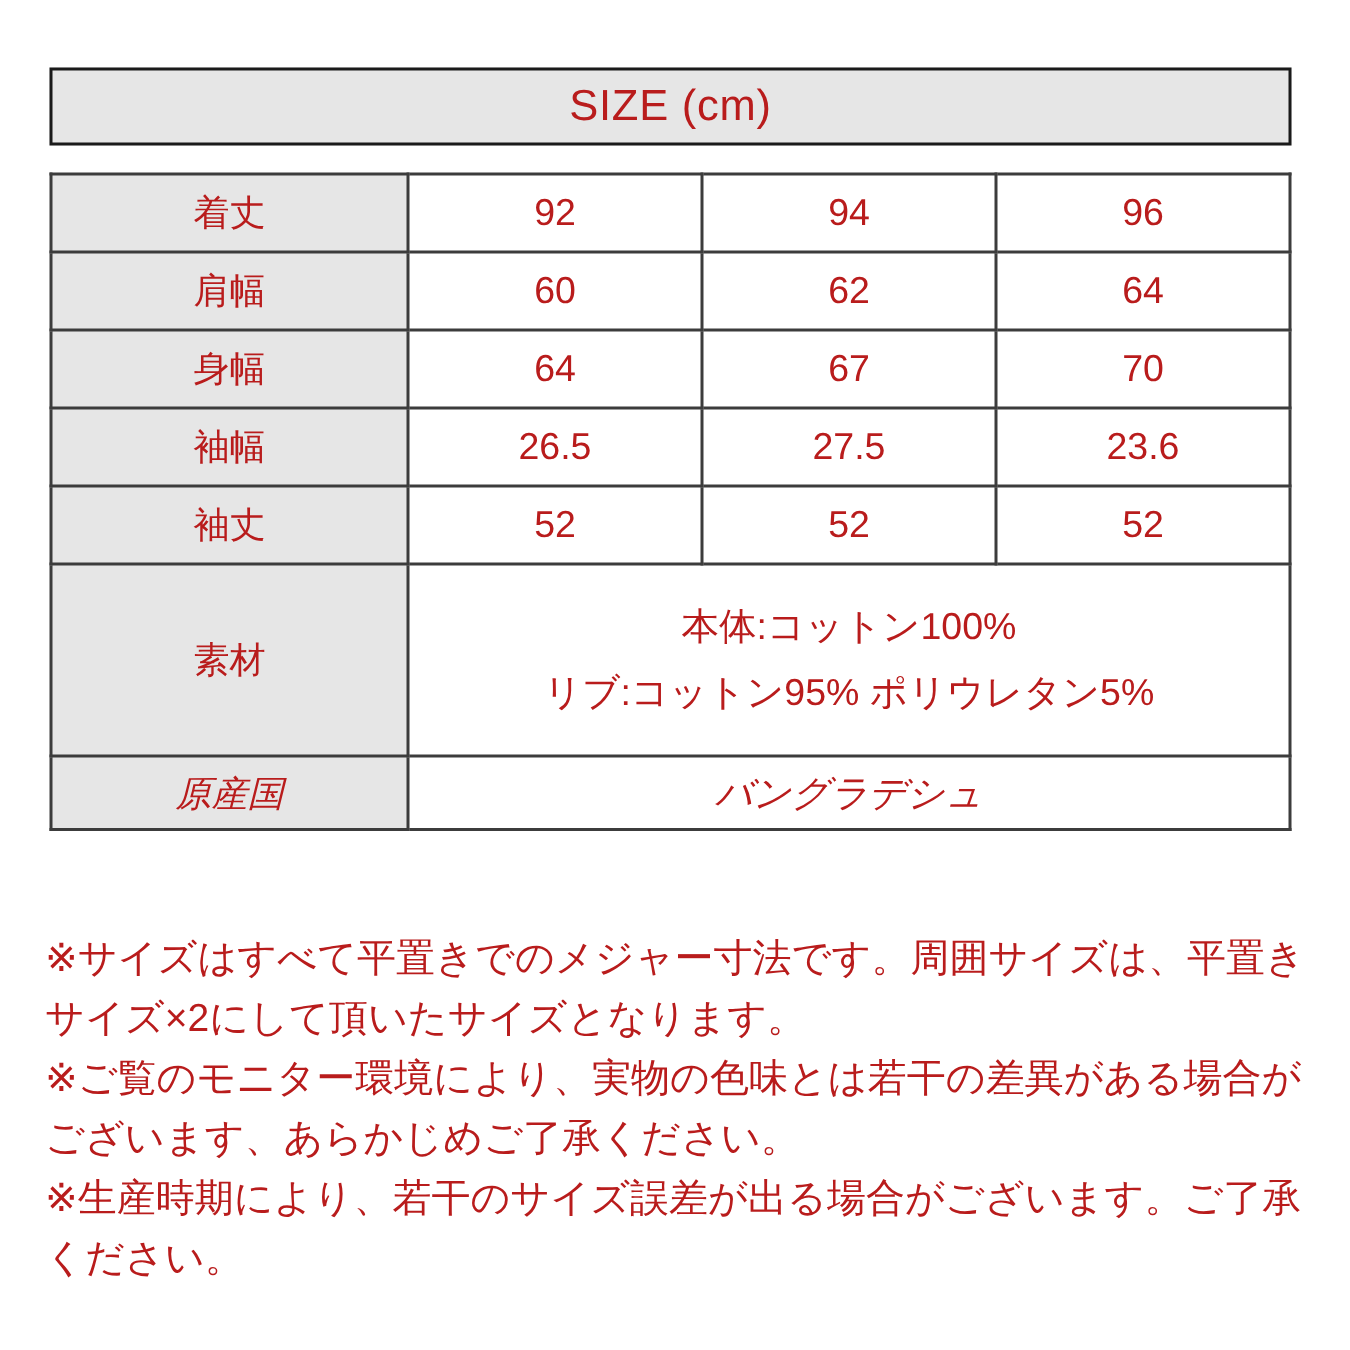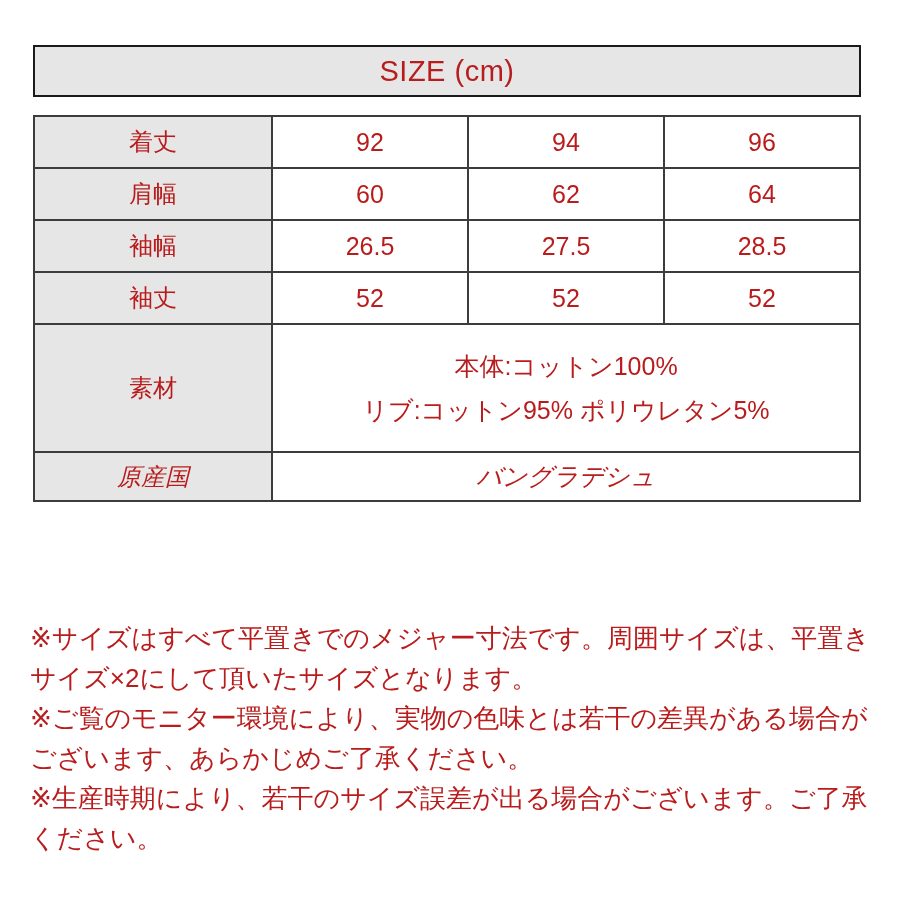--- a/index.html
+++ b/index.html
@@ -94,24 +94,30 @@
         <td class="value-cell">94</td>
         <td class="value-cell">96</td>
       </tr>
       <tr class="std-row">
         <td class="label-cell">肩幅</td>
         <td class="value-cell">60</td>
         <td class="value-cell">62</td>
         <td class="value-cell">64</td>
       </tr>
       <tr class="std-row">
+        <td class="label-cell">身幅</td>
+        <td class="value-cell">64</td>
+        <td class="value-cell">67</td>
+        <td class="value-cell">70</td>
+      </tr>
+      <tr class="std-row">
         <td class="label-cell">袖幅</td>
         <td class="value-cell">26.5</td>
         <td class="value-cell">27.5</td>
-        <td class="value-cell">28.5</td>
+        <td class="value-cell">23.6</td>
       </tr>
       <tr class="std-row">
         <td class="label-cell">袖丈</td>
         <td class="value-cell">52</td>
         <td class="value-cell">52</td>
         <td class="value-cell">52</td>
       </tr>
       <tr class="material-row">
         <td class="label-cell">素材</td>
         <td class="material-cell" colspan="3">

